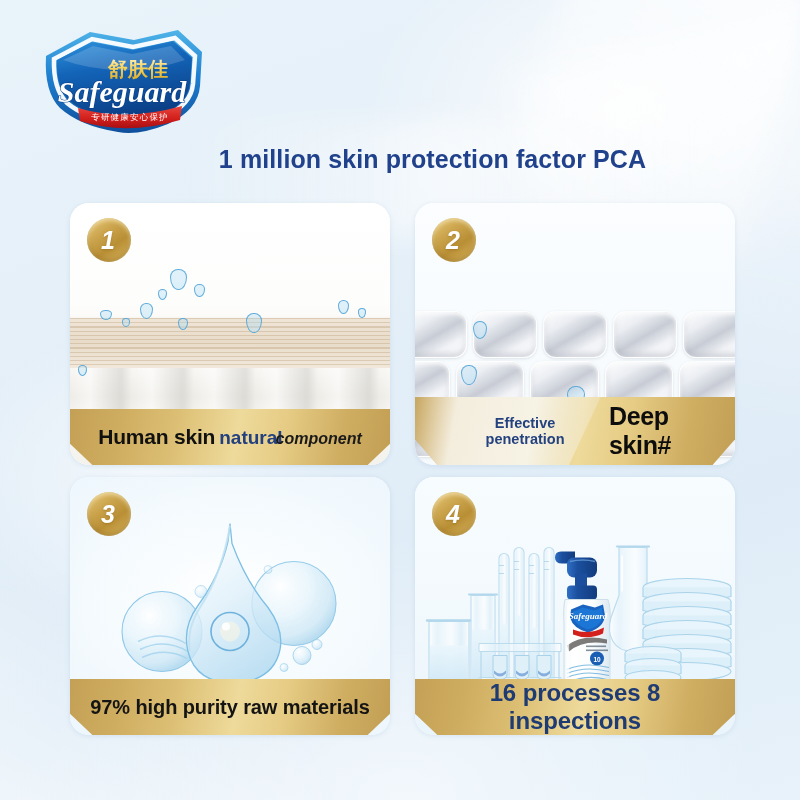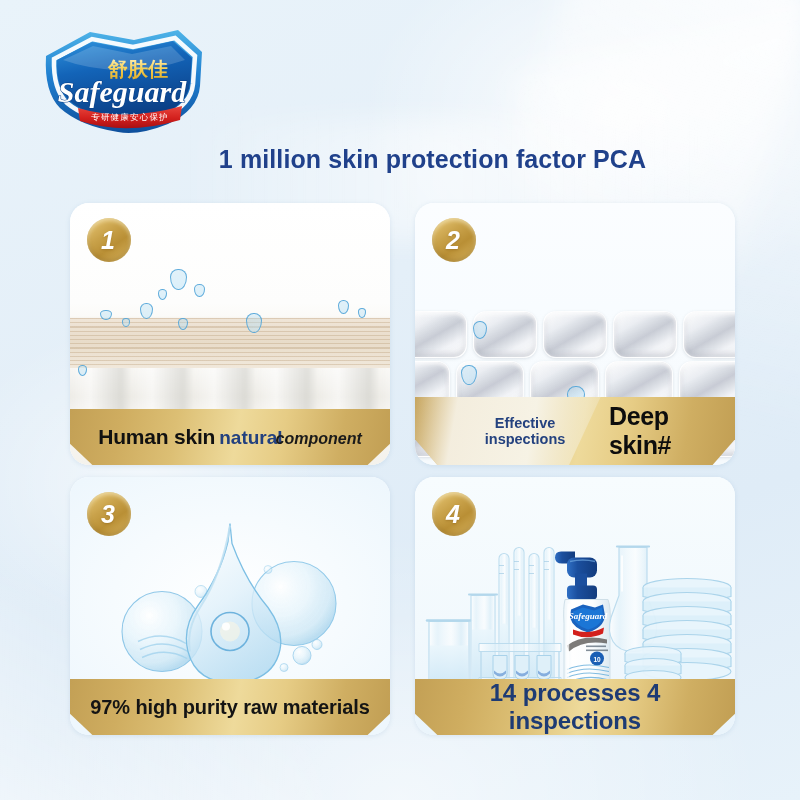--- a/index.html
+++ b/index.html
@@ -299,21 +299,21 @@
         </div>
         <div class="drop" style="left:58px;  top:45%; width:14px; height:18px;"></div>
         <div class="drop" style="left:46px;  top:62%; width:16px; height:20px;"></div>
         <div class="drop" style="left:152px; top:70%; width:18px; height:22px;"></div>
       </div>
       <div class="badge">2</div>
       <div class="caption tall">
         <div class="cap2-panel"></div>
         <div class="cap2-small">
           <div>Effective</div>
-          <div>inspections</div>
+          <div>penetration</div>
         </div>
         <div class="cap2-big">Deep skin#</div>
       </div>
     </div>
 
     <div class="card">
       <div class="photo">
         <div class="water-bg"></div>
         <svg viewBox="0 0 320 205" style="position:absolute;inset:0;width:100%;height:100%;">
           <defs>
@@ -487,18 +487,18 @@
             <path d="M210 150 L210 158 Q238 167 266 158 L266 150" fill="#dcf0fa"></path>
             <ellipse cx="238" cy="162" rx="28" ry="7"></ellipse>
             <path d="M210 162 L210 170 Q238 179 266 170 L266 162" fill="#dcf0fa"></path>
             <ellipse cx="238" cy="174" rx="28" ry="7"></ellipse>
           </g>
         </svg>
         <div class="lab-shelf"></div>
       </div>
       <div class="badge">4</div>
       <div class="caption">
-        <div class="cap-center navy">14 processes 4 inspections</div>
+        <div class="cap-center navy">16 processes 8 inspections</div>
       </div>
     </div>
 
   </div>
 </div>
 
 </body></html>

